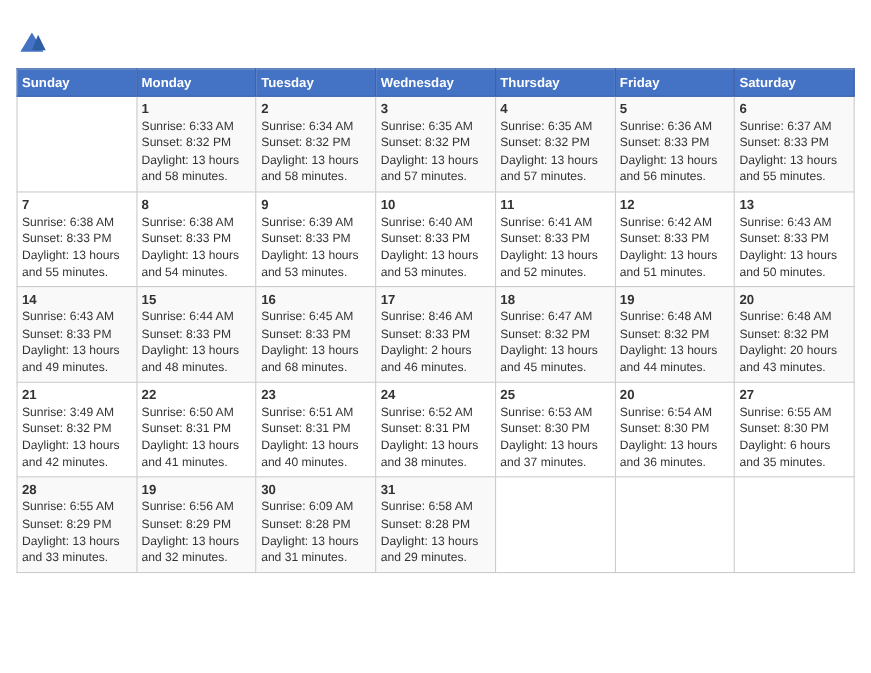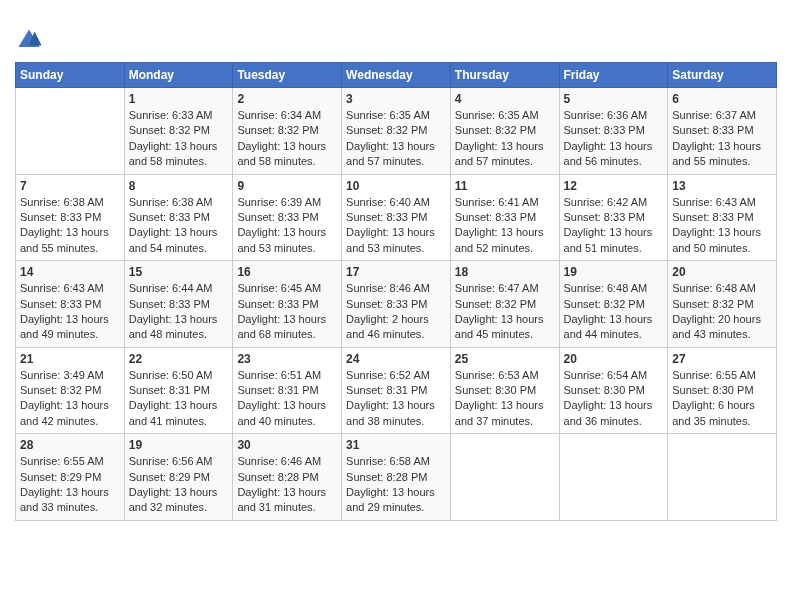--- a/index.html
+++ b/index.html
@@ -364,21 +364,21 @@
         <span class="day-number">19</span>
         <div class="day-info">
           <span>Sunrise: 6:56 AM</span><br>
           <span>Sunset: 8:29 PM</span><br>
           <span>Daylight: 13 hours and 32 minutes.</span>
         </div>
       </td>
           <td>
         <span class="day-number">30</span>
         <div class="day-info">
-          <span>Sunrise: 6:46 AM</span><br>
+          <span>Sunrise: 6:09 AM</span><br>
           <span>Sunset: 8:28 PM</span><br>
           <span>Daylight: 13 hours and 31 minutes.</span>
         </div>
       </td>
           <td>
         <span class="day-number">31</span>
         <div class="day-info">
           <span>Sunrise: 6:58 AM</span><br>
           <span>Sunset: 8:28 PM</span><br>
           <span>Daylight: 13 hours and 29 minutes.</span>

